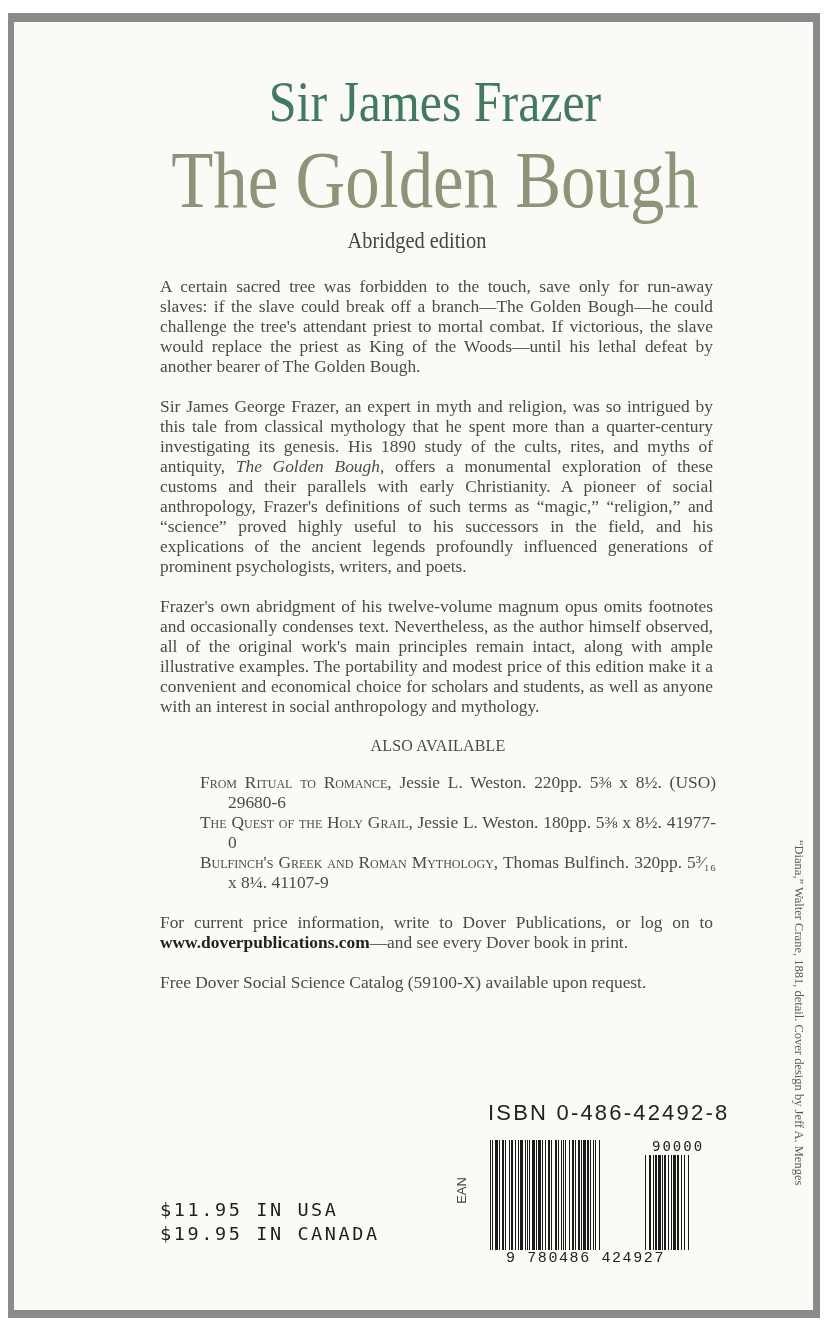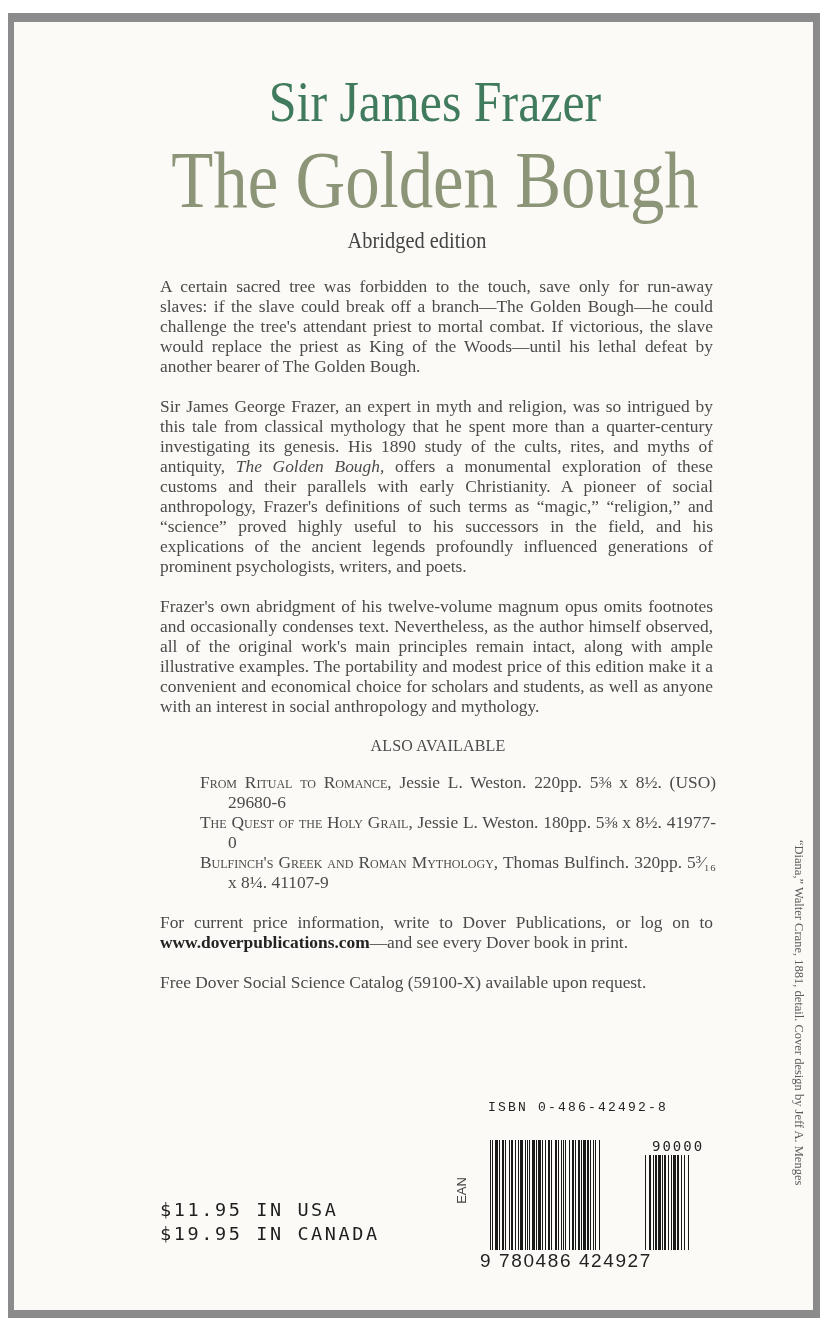--- a/index.html
+++ b/index.html
@@ -56,33 +56,33 @@
     text-align: center; margin: 16px; font-size: 16px; letter-spacing: 0.2px;
   }
   .also-list { margin: 0 0 20px 0; padding: 0; list-style: none; }
   .also-list li {
     padding-left: 28px; text-indent: -28px; text-align: justify; margin-left: 40px;
   }
   .sc { font-variant: small-caps; }
   .website { font-weight: bold; color: #222; }
   .isbn {
     position: absolute; left: 488px; top: 1100px;
-    font-family: Liberation Mono, monospace;
-    font-size: 13px; letter-spacing: 2.2px; color: #222;
+    font-family: Liberation Sans, sans-serif;
+    font-size: 22px; letter-spacing: 2.2px; color: #222;
   }
   .barcode-main {
     position: absolute; left: 490px; top: 1140px; width: 140px; height: 110px;
   }
   .barcode-addon {
     position: absolute; left: 645px; top: 1155px; width: 66px; height: 95px;
   }
   .barcode-digits {
-    position: absolute; left: 480px; top: 1250px;
-    font-family: Liberation Sans, sans-serif;
-    font-size: 19px; letter-spacing: 1.6px; color: #222;
+    position: absolute; left: 506px; top: 1250px;
+    font-family: Liberation Mono, monospace;
+    font-size: 15px; letter-spacing: 1.6px; color: #222;
   }
   .addon-digits {
     position: absolute; left: 652px; top: 1138px;
     font-family: "DejaVu Sans Mono", "Liberation Mono", monospace;
     font-size: 14px; letter-spacing: 2px; color: #222;
   }
   .ean-label {
     position: absolute; left: 448px; top: 1183px;
     font-family: "Liberation Sans", "DejaVu Sans", sans-serif;
     font-size: 13px; color: #444;

